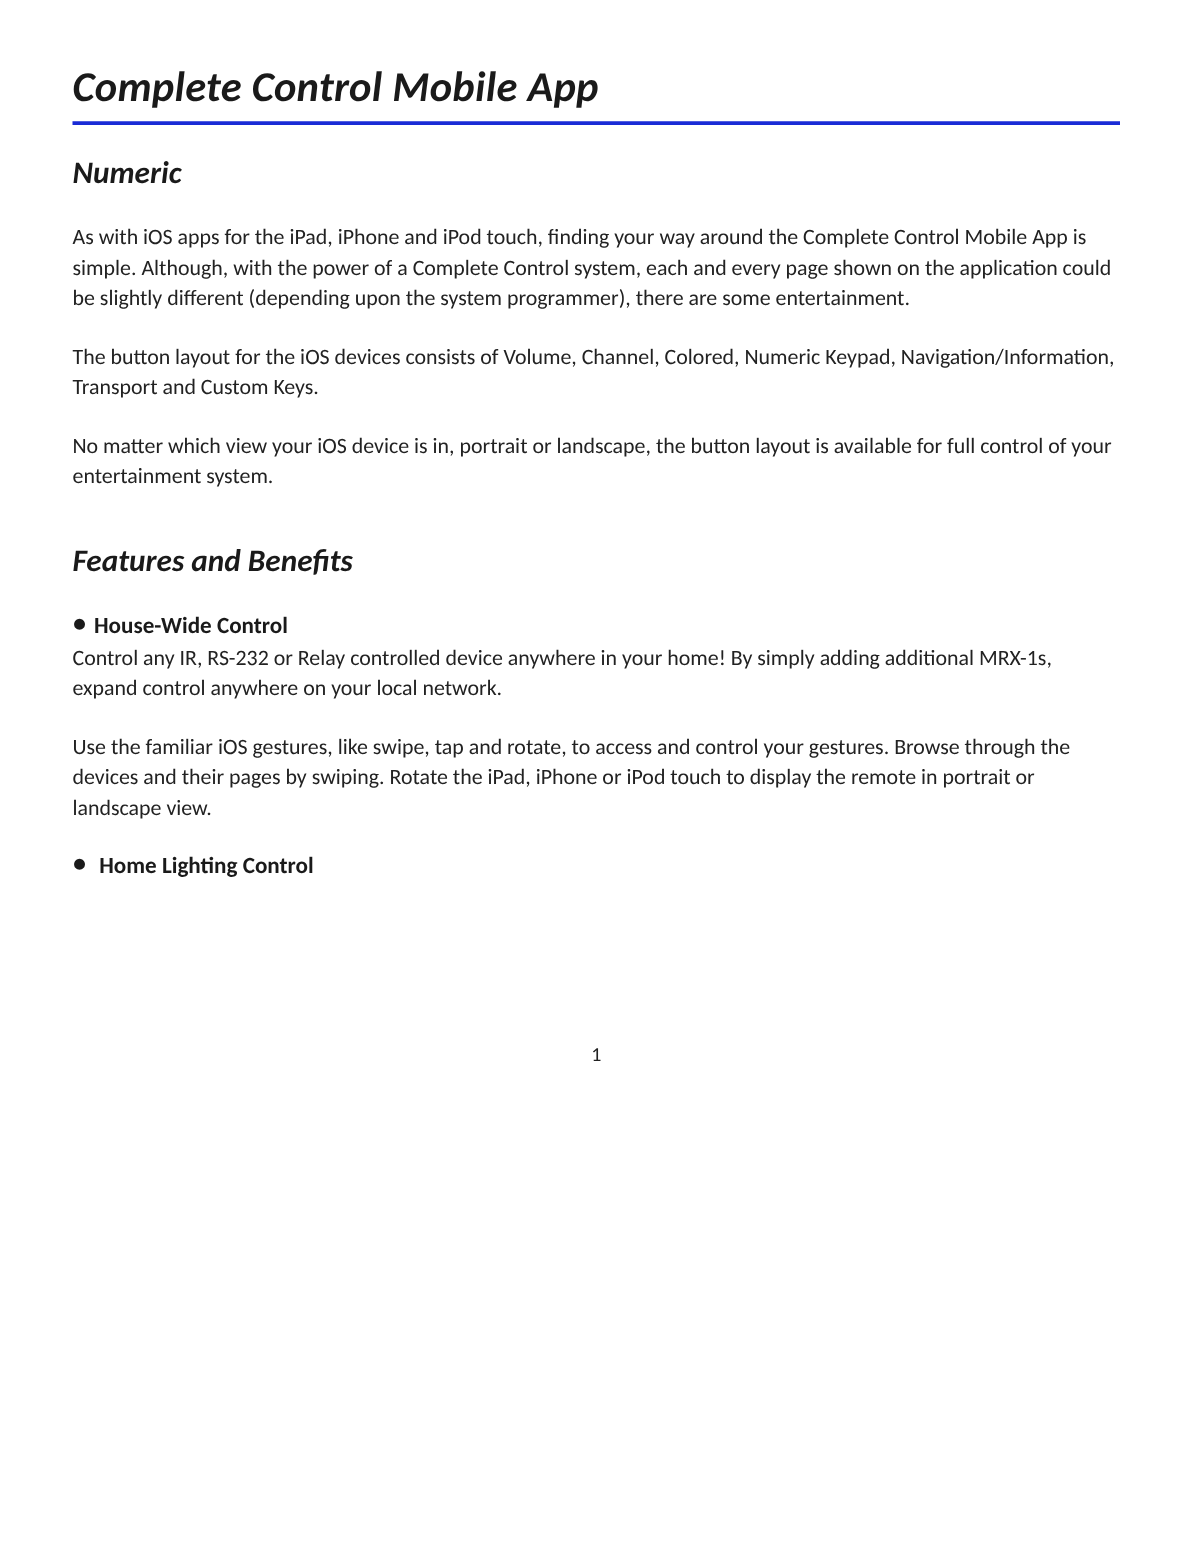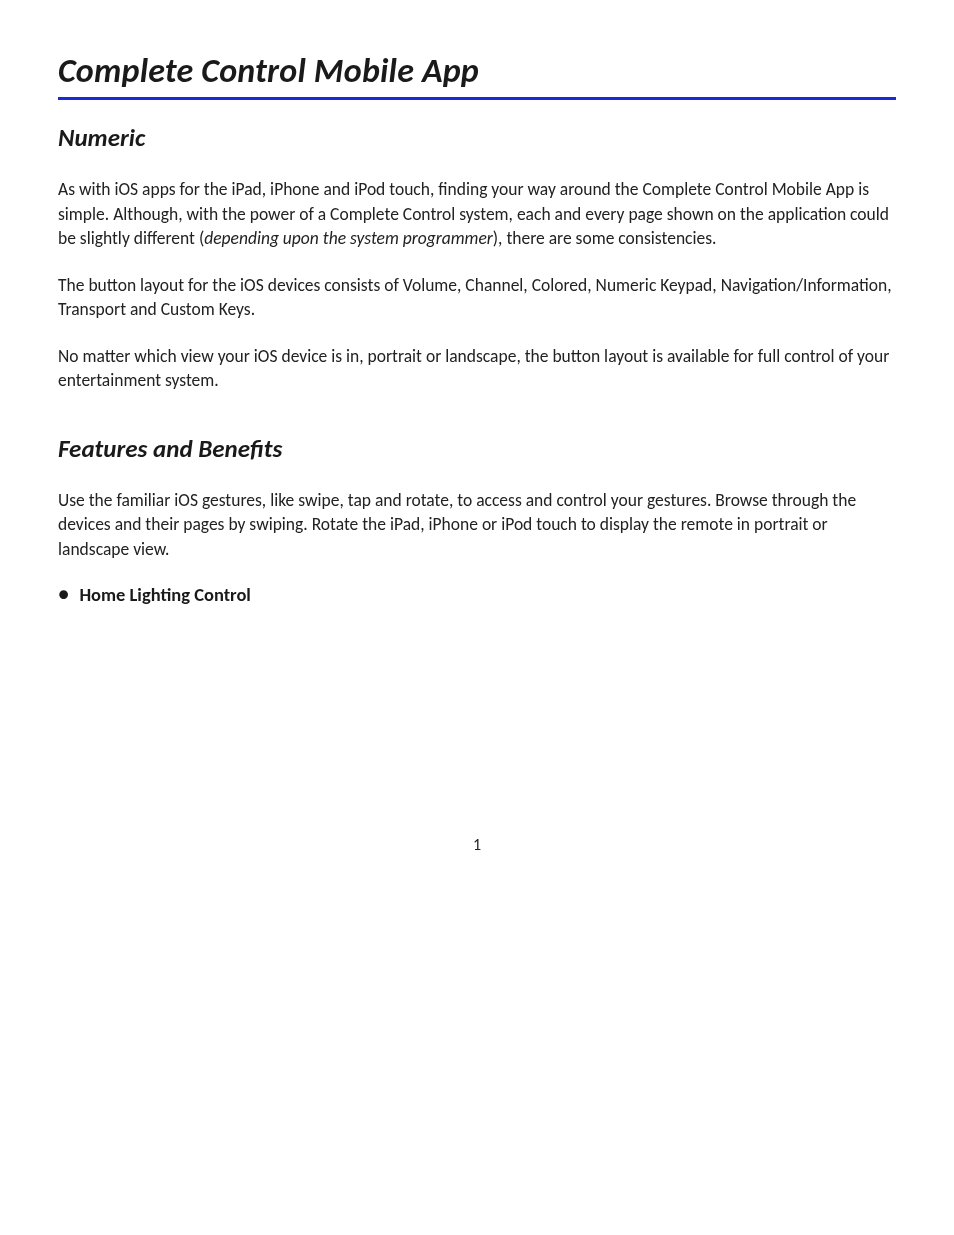--- a/index.html
+++ b/index.html
@@ -2,48 +2,54 @@
 <html><head>
   <meta charset="utf-8">
   <style>
     * { box-sizing: border-box; margin: 0; padding: 0; }
     html, body { width: 954px; height: 1235px; background: #fff; font-family: Calibri, "Segoe UI", Arial, sans-serif; color: #222; }
     .page { position: relative; width: 954px; height: 902px; padding: 50px 58px 0 58px; }
     .doc-title { font-size: 34px; font-weight: 700; font-style: italic; letter-spacing: 0.2px; color: #1a1a1a; padding-bottom: 6px; }
     .title-rule { border: none; border-top: 3px solid #1a2bd6; margin-bottom: 22px; }
     .section-heading { font-size: 25px; font-weight: 700; font-style: italic; color: #1a1a1a; margin-bottom: 24px; }
     .para { font-size: 17.5px; line-height: 1.40; color: #222; margin-bottom: 22px; }
-    .italic { font-style: italic; }
+    .italic { }
     .features-heading { margin-top: 40px; }
     .feature { margin-bottom: 22px; }
     .feature-title { font-size: 18.5px; font-weight: 700; color: #1a1a1a; margin-bottom: 3px; }
     .feature-title .bullet { display: inline-block; margin-right: 6px; position: relative; top: -1px; }
     .feature-body { font-size: 17.5px; line-height: 1.40; color: #222; }
     .page-number { position: absolute; bottom: 48px; left: 0; right: 0; text-align: center; font-size: 16px; color: #222; }
   </style>
 </head>
 <body>
 
 <div class="page">
 
   <h1 class="doc-title">Complete Control Mobile App</h1>
   <hr class="title-rule">
 
   <h2 class="section-heading">Numeric</h2>
 
   <p class="para">
-    <span>As with iOS apps for the iPad, iPhone and iPod touch, finding your way around the Complete Control Mobile App is simple. Although, with the power of a Complete Control system, each and every page shown on the application could be slightly different (</span><span class="italic">depending upon the system programmer</span><span>), there are some consistencies.</span>
+    <span>As with iOS apps for the iPad, iPhone and iPod touch, finding your way around the Complete Control Mobile App is simple. Although, with the power of a Complete Control system, each and every page shown on the application could be slightly different (</span><span class="italic">depending upon the system programmer</span><span>), there are some entertainment.</span>
   </p>
 
   <p class="para">The button layout for the iOS devices consists of Volume, Channel, Colored, Numeric Keypad, Navigation/Information, Transport and Custom Keys.</p>
 
   <p class="para">No matter which view your iOS device is in, portrait or landscape, the button layout is available for full control of your entertainment system.</p>
 
   <h2 class="section-heading features-heading">Features and Benefits</h2>
 
+  <div class="feature">
+    <div class="feature-title">
+      <span class="bullet">●</span><span>House-Wide Control</span>
+    </div>
+    <div class="feature-body">Control any IR, RS-232 or Relay controlled device anywhere in your home! By simply adding additional MRX-1s, expand control anywhere on your local network.</div>
+  </div>
 
   <div class="feature">
     <div class="feature-body">Use the familiar iOS  gestures, like swipe, tap and rotate, to access and control your gestures.  Browse through the devices and their pages by swiping.  Rotate the iPad, iPhone or iPod touch to display the remote in portrait or landscape view.</div>
   </div>
 
   <div class="feature">
     <div class="feature-title">
       <span class="bullet">●</span>&nbsp;<span>Home Lighting Control</span>
     </div>
   </div>

